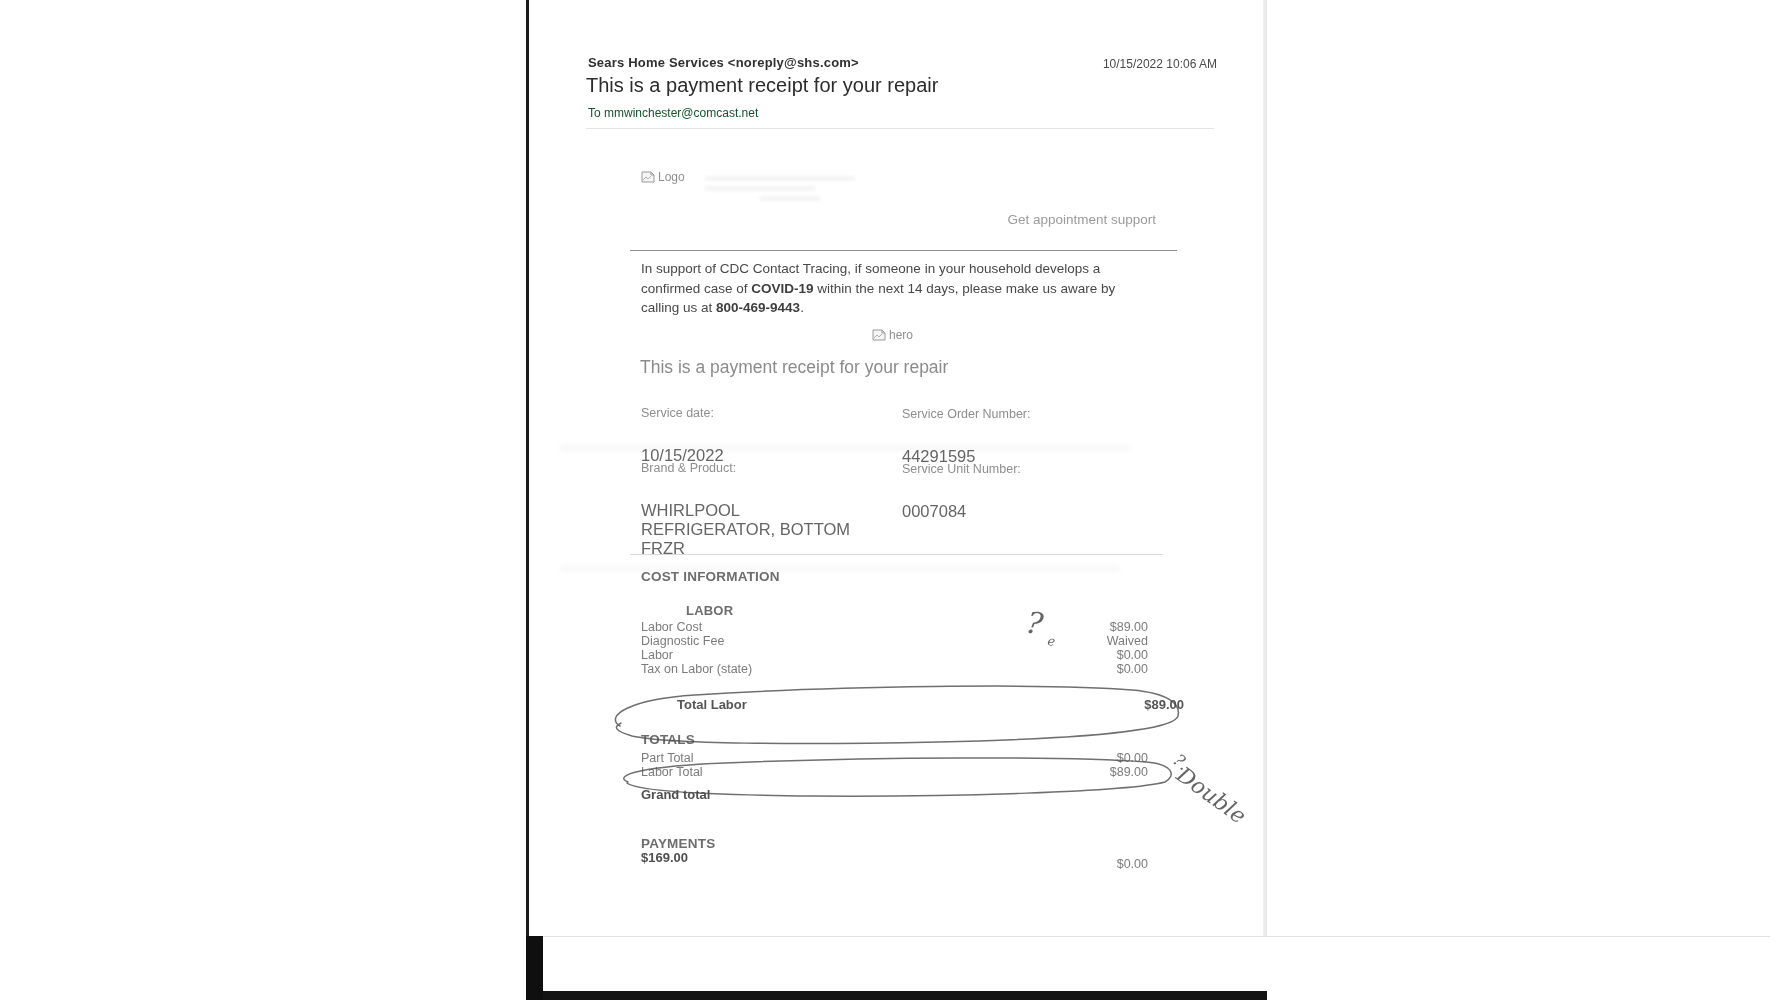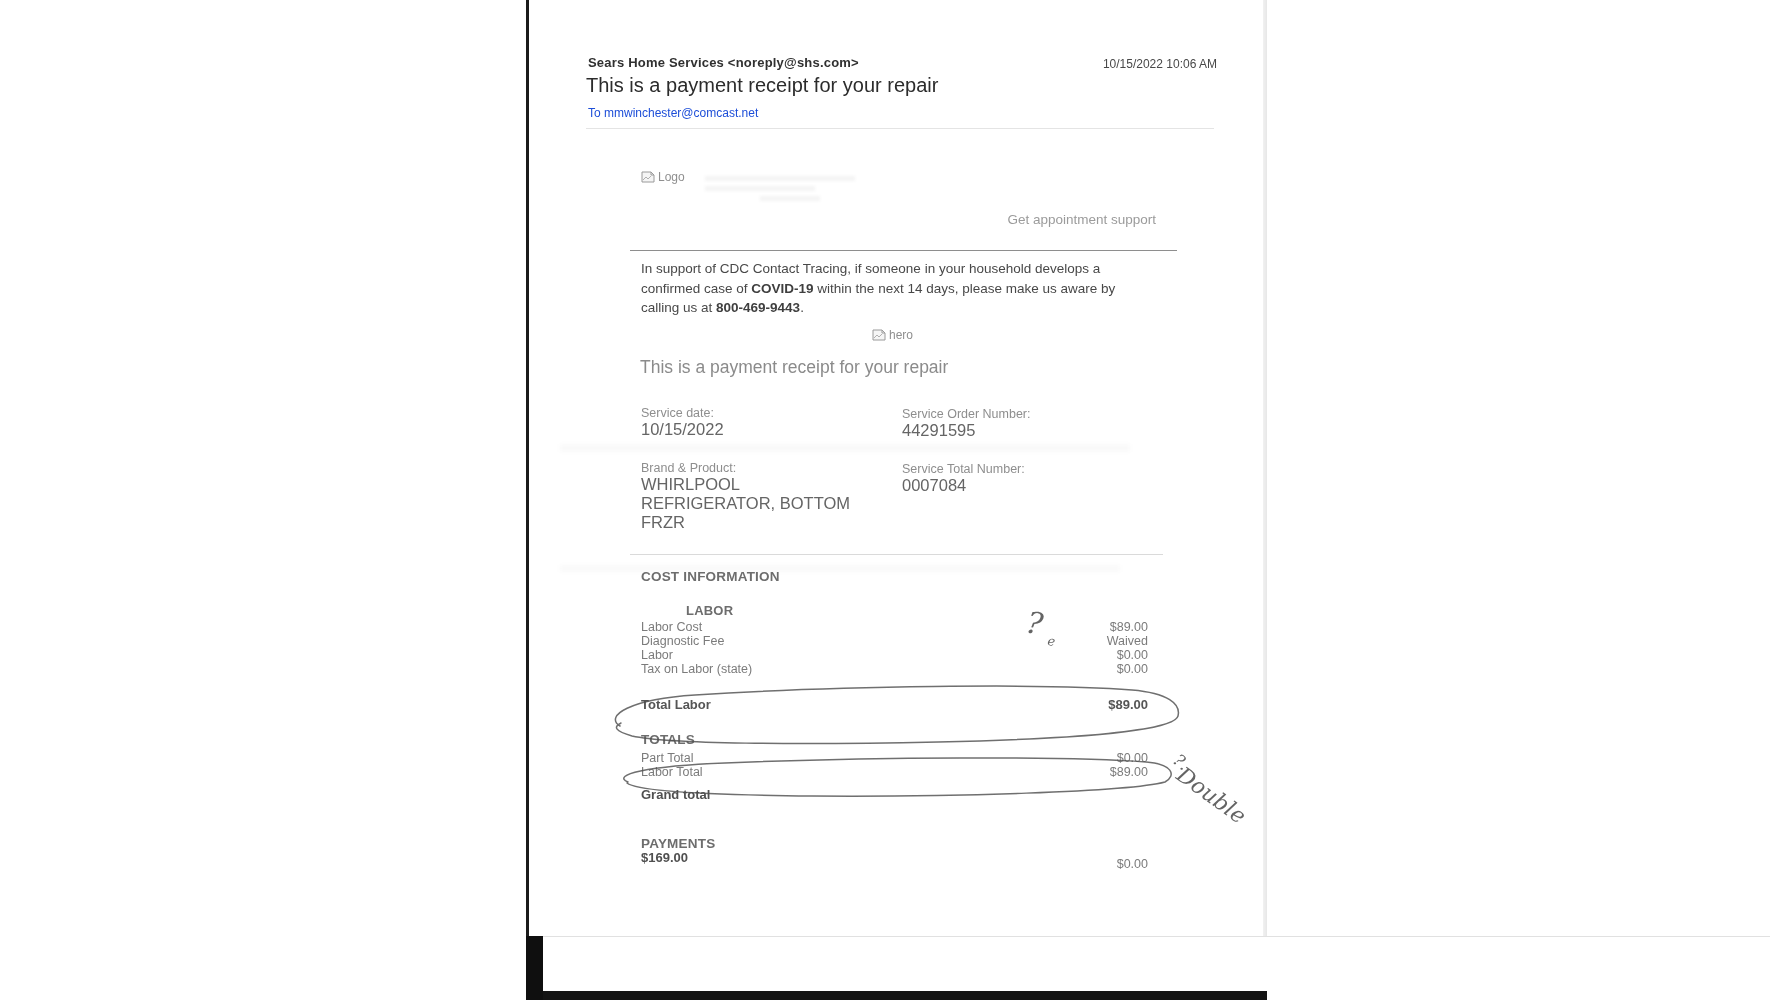--- a/index.html
+++ b/index.html
@@ -10,39 +10,39 @@
   .page-left-line{left:526px;top:0;width:3px;height:937px;background:#1b1b1b;}
   .page-right-edge{left:1263px;top:0;width:4px;height:936px;
                    background:linear-gradient(to right,#f1f1f1,#e7e7e7);}
   .bottom-faint-line{left:528px;top:936px;width:1242px;height:1px;background:#e1e1e1;}
   .bottom-vbar{left:526px;top:936px;width:17px;height:64px;background:#0f0f0f;}
   .bottom-hbar{left:543px;top:991px;width:724px;height:9px;background:#141414;}
   
   .sender{left:588px;top:55px;font-size:13px;font-weight:bold;color:#303030;letter-spacing:.2px;}
   .datetime{left:1040px;top:57px;width:177px;text-align:right;font-size:12px;color:#484848;}
   .subject{left:586px;top:74px;font-size:20px;color:#2c2c2c;}
-  .to-line{left:588px;top:106px;font-size:12px;color:#1d4ed8;}
+  .to-line{left:588px;top:106px;font-size:12px;color:#14532d;}
   .div1{left:586px;top:128px;width:628px;height:1px;background:#e4e4e4;}
   
   .logo-ph{left:641px;top:170px;display:flex;align-items:center;gap:3px;}
   .broken-txt{font-size:12px;color:#8f8f8f;}
   .get-support{left:946px;top:212px;width:210px;text-align:right;font-size:13.5px;color:#9b9b9b;}
   .div2{left:630px;top:250px;width:547px;height:1px;background:#8e8e8e;}
   .cdc{left:641px;top:259px;width:492px;font-size:13.5px;line-height:19.5px;color:#484848;}
   .cdc b{color:#3f3f3f;}
   .hero-ph{left:872px;top:328px;display:flex;align-items:center;gap:3px;}
   .receipt-title{left:640px;top:357px;font-size:17.5px;color:#8b8b8b;}
   .f-label{font-size:12.5px;color:#8e8e8e;}
-  .f-value{font-size:16.5px;color:#656565;}
+  .f-value{font-size:16.5px;color:#656565;margin-top:26px;}
   .pre{white-space:pre-line;line-height:19px;}
   .div3{left:630px;top:554px;width:533px;height:1px;background:#dadada;}
   .sec-h{font-size:13.5px;font-weight:bold;color:#6d6d6d;letter-spacing:.2px;}
   .row{left:641px;width:507px;display:flex;justify-content:space-between;
        font-size:12.5px;color:#7b7b7b;gap:48px;}
-  .row-bold{font-weight:bold;font-size:13px;color:#555555;}
+  .row-bold{font-weight:bold;font-size:13px;color:#555555;margin-left:36px;}
   .grand{font-weight:bold;font-size:13px;color:#4f4f4f;}
   .pay-row{left:641px;width:507px;text-align:right;font-size:12.5px;color:#7b7b7b;}
   
   .smudge{background:rgba(0,0,0,0.045);filter:blur(1.5px);}
   .band{background:rgba(0,0,0,0.022);filter:blur(2px);}
   
   .ink{left:520px;top:520px;}
   .ink path{fill:none;stroke:#4f4f4f;stroke-width:1.5;stroke-linecap:round;opacity:.82;}
   .ink text{fill:#4a4a4a;font-family:"DejaVu Serif",serif;font-style:italic;opacity:.85;}
 </style>
@@ -94,21 +94,21 @@
   <div class="abs receipt-title">This is a payment receipt for your repair</div>
 
   <div class="abs f-label" style="left:641px;top:406px;">Service date:</div>
   <div class="abs f-value" style="left:641px;top:420px;">10/15/2022</div>
   <div class="abs f-label" style="left:902px;top:407px;">Service Order Number:</div>
   <div class="abs f-value" style="left:902px;top:421px;">44291595</div>
   <div class="abs f-label" style="left:641px;top:461px;">Brand &amp; Product:</div>
   <div class="abs f-value pre" style="left:641px;top:475px;width:260px;">WHIRLPOOL
 REFRIGERATOR, BOTTOM
 FRZR</div>
-  <div class="abs f-label" style="left:902px;top:462px;">Service Total Number:</div>
+  <div class="abs f-label" style="left:902px;top:462px;">Service Unit Number:</div>
   <div class="abs f-value" style="left:902px;top:476px;">0007084</div>
 
   <div class="abs div3"></div>
 
   <div class="abs sec-h" style="left:641px;top:569px;">COST INFORMATION</div>
   <div class="abs sec-h" style="left:641px;top:603px;font-size:13px;padding-left:45px;">LABOR</div>
 
   <div class="abs row" style="top:620px;">
     <span>Labor Cost</span>
     <span>$89.00</span>

